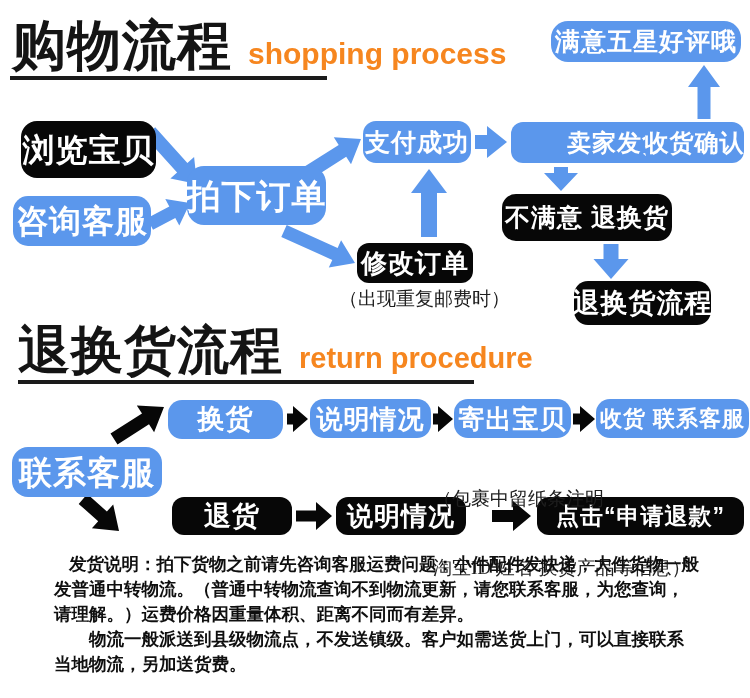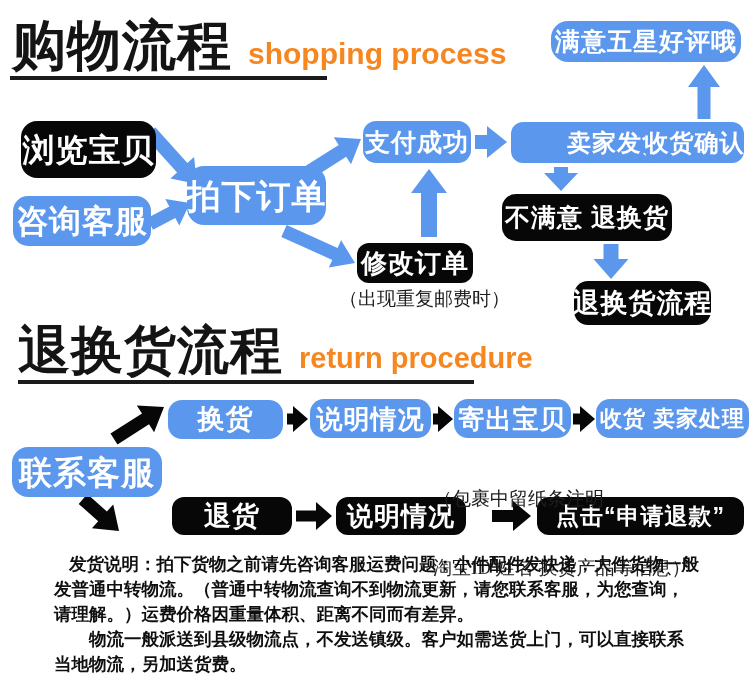--- a/index.html
+++ b/index.html
@@ -69,21 +69,21 @@
   <div class="title-row" style="left:18px;top:316px;">
     <span class="cn-title" style="font-size:52px;">退换货流程</span>
     <span class="en-title" style="font-size:29px;">return procedure</span>
   </div>
   <div class="rule" style="left:18px;top:380px;width:456px;"></div>
 
   <div class="box blue" style="left:12px;top:447px;width:150px;height:50px;border-radius:16px;font-size:33px;">联系客服</div>
   <div class="box blue" style="left:168px;top:400px;width:115px;height:39px;border-radius:14px;font-size:27px;">换货</div>
   <div class="box blue" style="left:310px;top:399px;width:121px;height:39px;border-radius:14px;font-size:26px;">说明情况</div>
   <div class="box blue" style="left:454px;top:399px;width:117px;height:39px;border-radius:14px;font-size:26px;">寄出宝贝</div>
-  <div class="box blue" style="left:596px;top:399px;width:153px;height:39px;border-radius:14px;font-size:22px;">收货 卖家处理</div>
+  <div class="box blue" style="left:596px;top:399px;width:153px;height:39px;border-radius:14px;font-size:22px;">收货 联系客服</div>
   <div class="box black" style="left:172px;top:497px;width:120px;height:38px;border-radius:12px;font-size:27px;">退货</div>
   <div class="box black" style="left:336px;top:497px;width:130px;height:38px;border-radius:12px;font-size:26px;">说明情况</div>
   <div class="box black" style="left:537px;top:497px;width:207px;height:38px;border-radius:12px;font-size:23px;">点击“申请退款”</div>
 
   <div class="note" style="left:433px;top:441px;">
     <div>（包裹中留纸条注明</div>
     <div>淘宝ID 姓名 换货产品等信息）</div>
   </div>
 
   <div class="footer" style="left:54px;top:552px;width:652px;">

